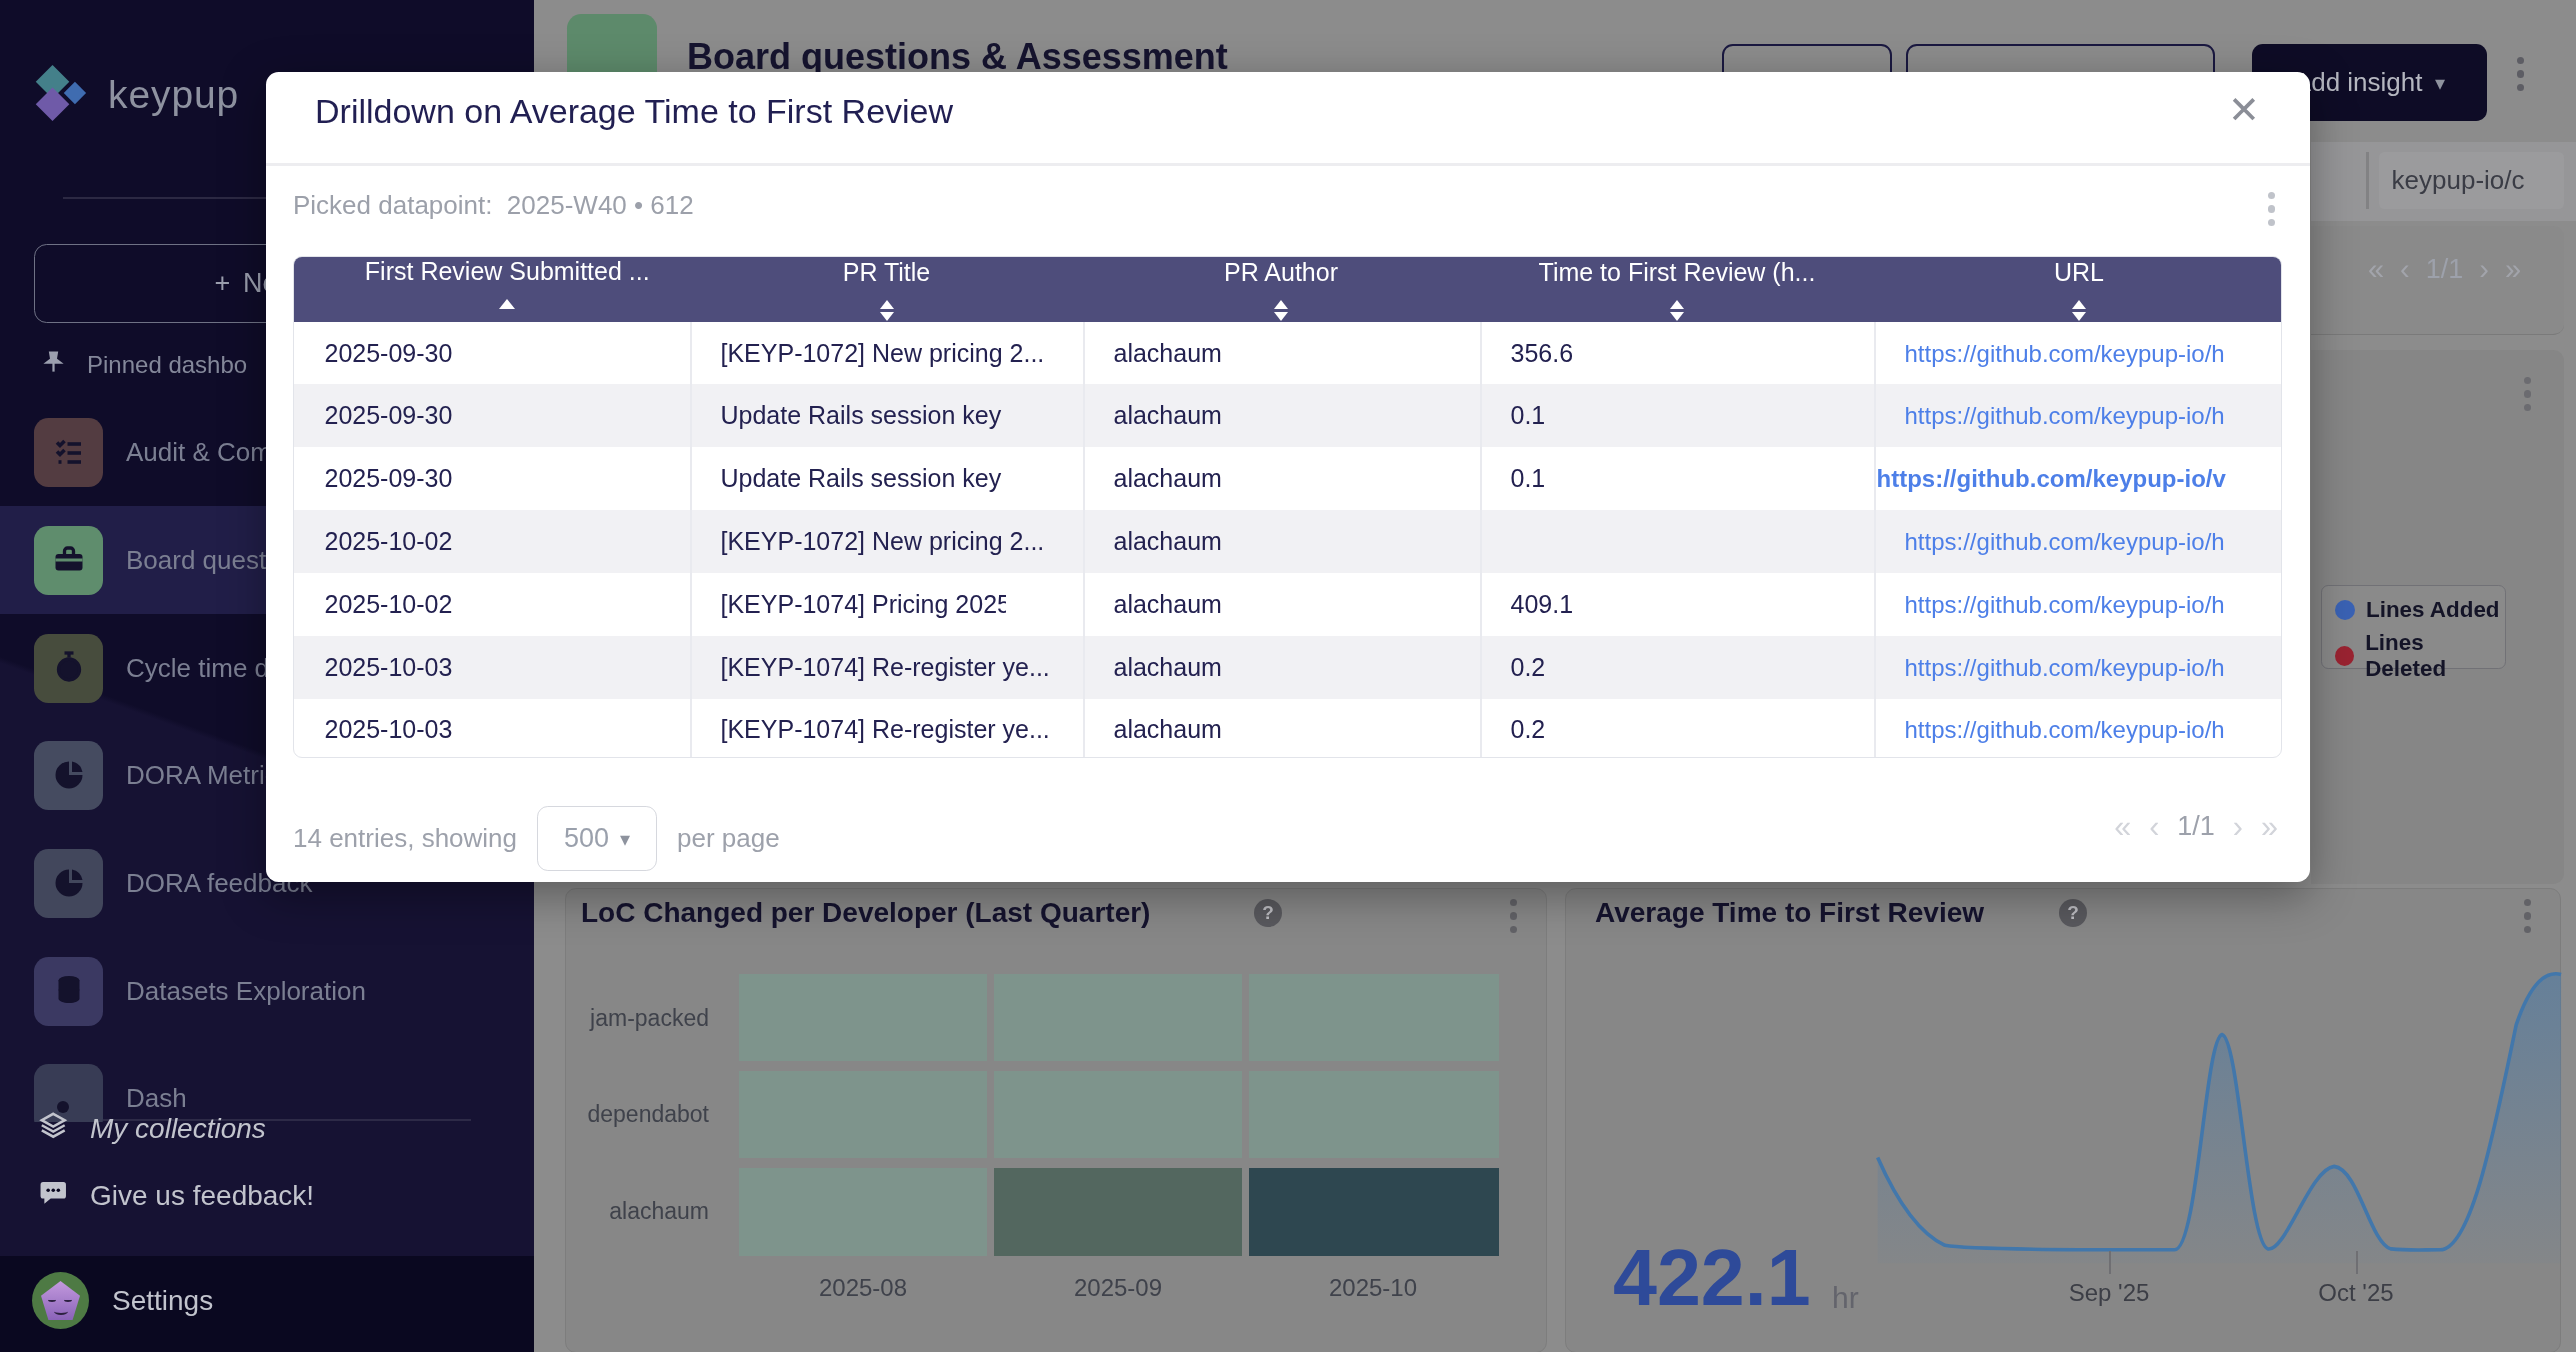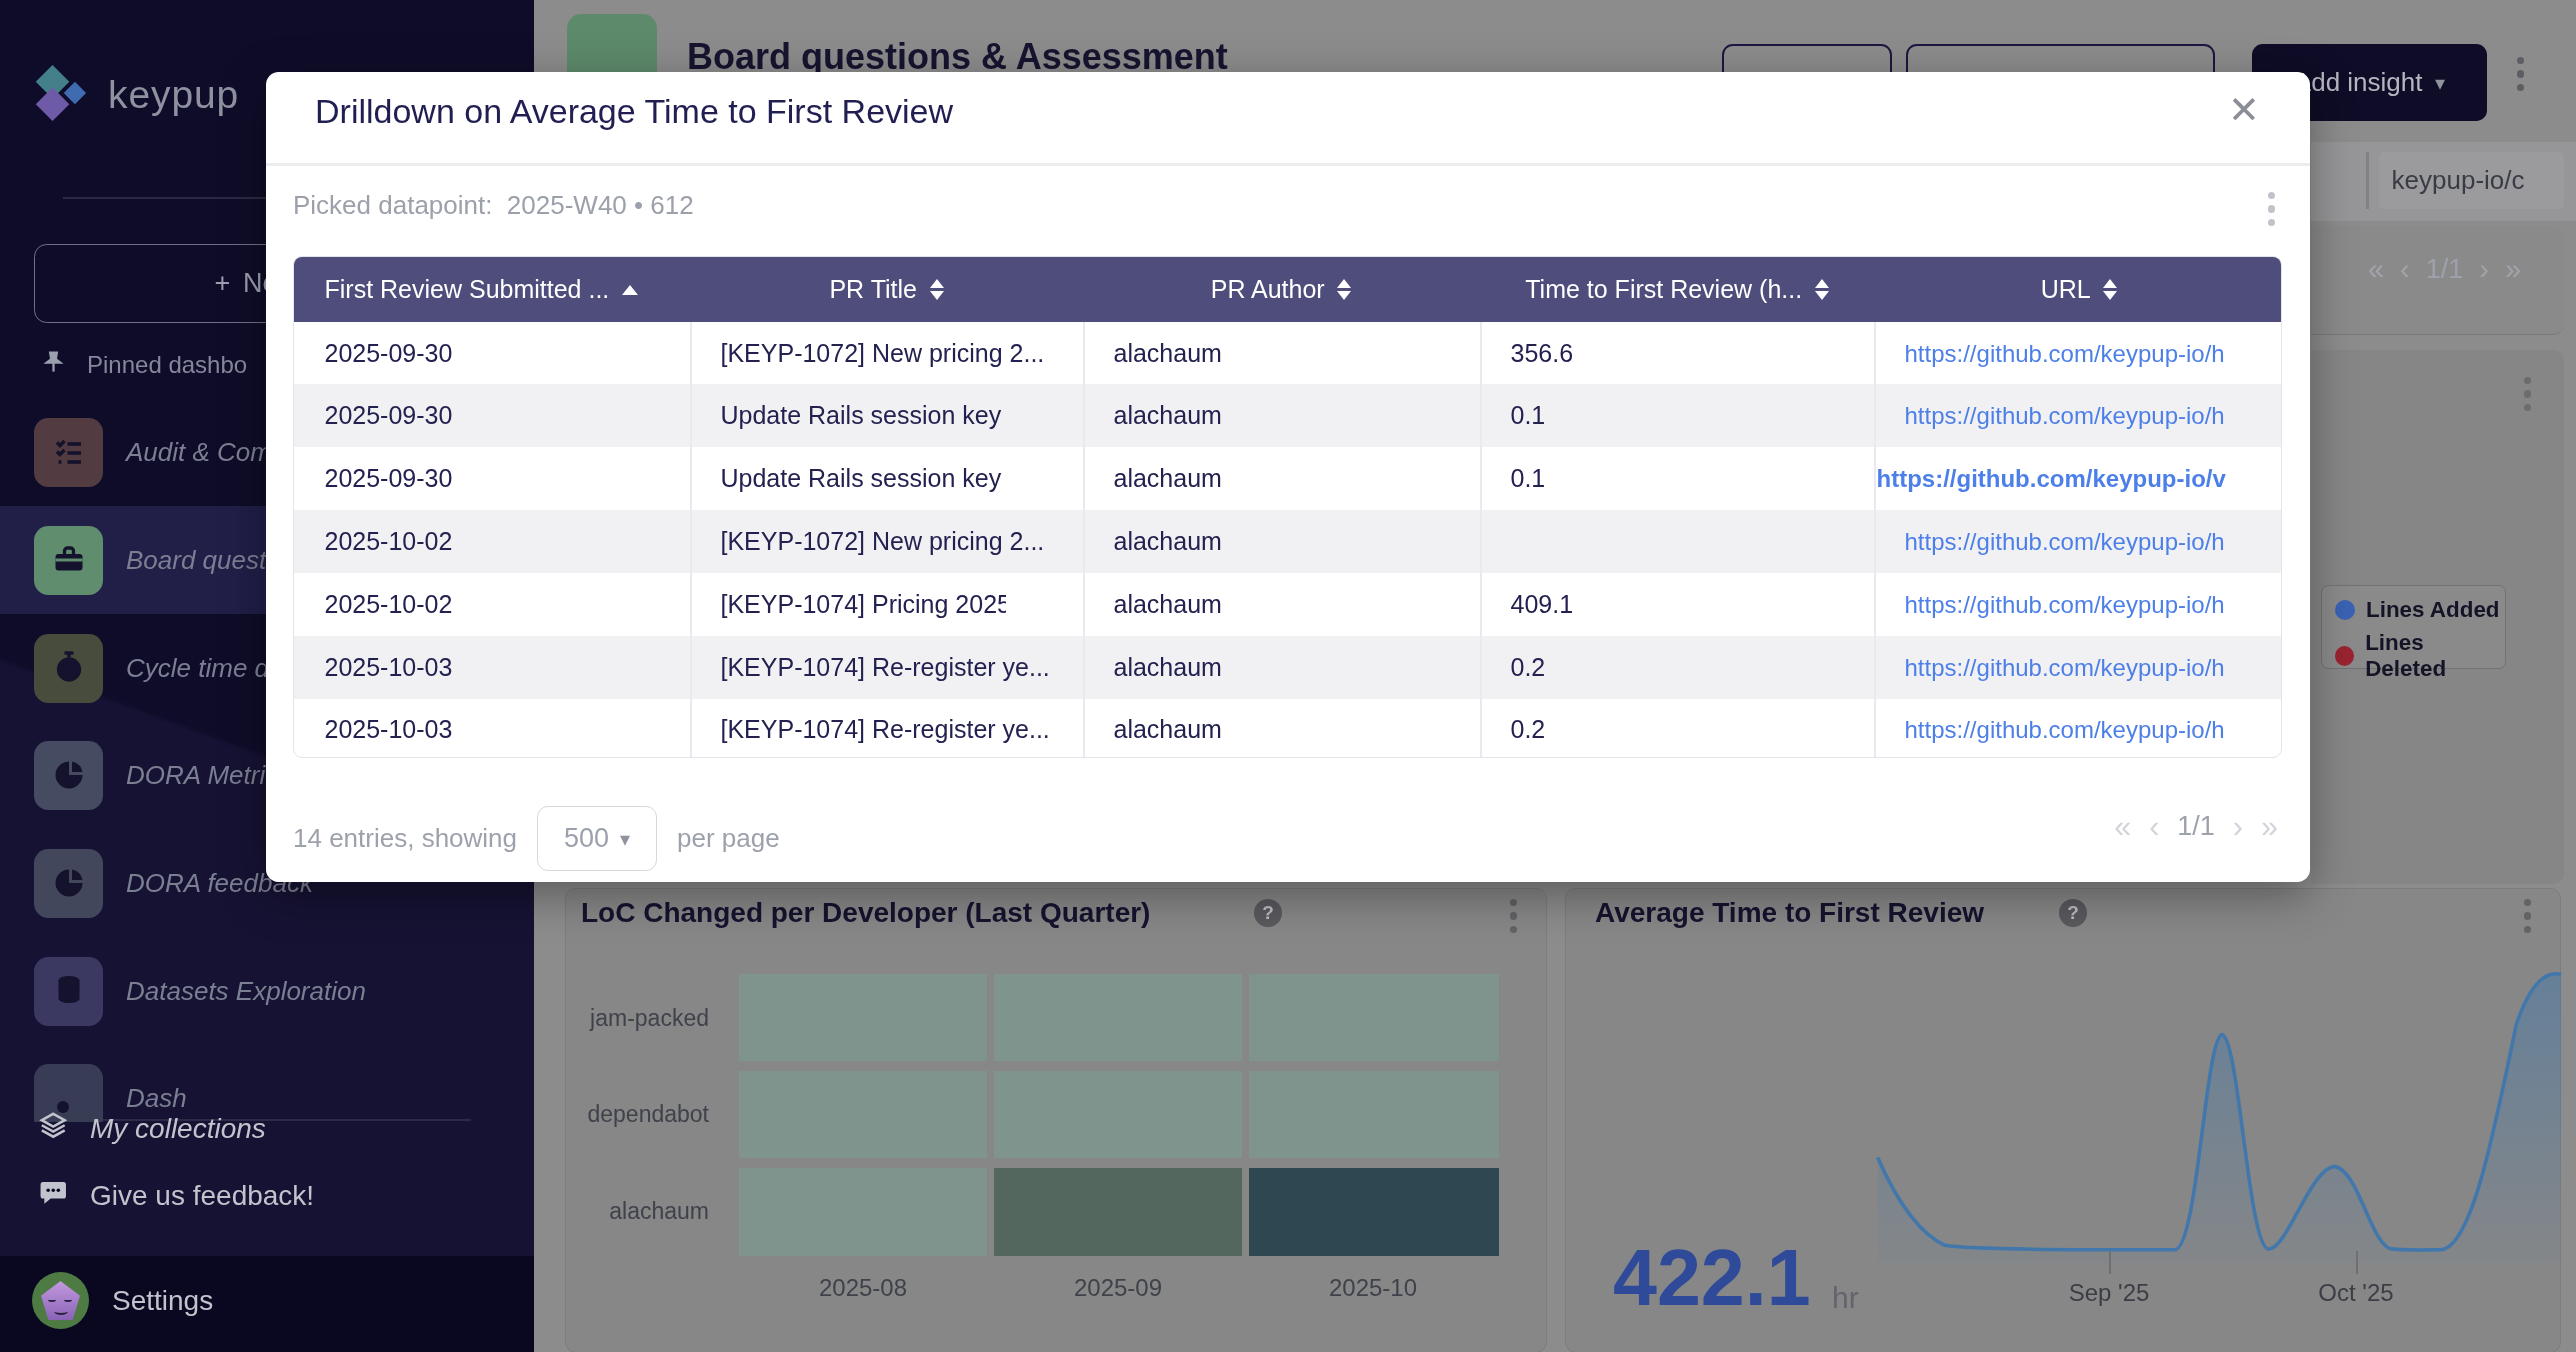--- a/index.html
+++ b/index.html
@@ -17,21 +17,21 @@
                   border:1.8px solid #6f7285; border-radius:12.6px; display:flex; align-items:center;
                   justify-content:center; gap:12.6px; color:#9b9fae; font-size:27px; }
   .pinned-row { position:absolute; left:40px; top:348px; display:flex; align-items:center; gap:20px;
                 color:#84889a; font-size:24px; }
   .menu-clip { position:absolute; left:0; top:395px; width:534px; height:727px; overflow:hidden; }
   .menu-item { position:absolute; left:0; width:534px; height:108px; display:flex; align-items:center; }
   .menu-item.active { background:#211e48; }
   .tile { position:absolute; left:34px; width:69px; height:69px; border-radius:14.4px;
           display:flex; align-items:center; justify-content:center; }
   .tile svg { width:36px; height:36px; }
-  .menu-label { position:absolute; left:126px; color:#7b7f92; font-size:26px; white-space:nowrap;font-style:italic; }
+  .menu-label { position:absolute; left:126px; color:#7b7f92; font-size:26px; white-space:nowrap; }
   .t-audit { background:#533c41; } .t-board { background:#5f8d6d; } .t-cycle { background:#474c3d; }
   .t-dora1 { background:#454b60; } .t-dora2 { background:#42475c; } .t-data { background:#3b3962; }
   .t-part  { background:#383c55; }
   .menu-sect-divider { position:absolute; left:103px; top:1119px; width:368px; height:1.8px; background:rgba(255,255,255,0.10); }
   .side-foot-row { position:absolute; left:38px; display:flex; align-items:center; gap:21.5px;
                    color:#c2c4cd; font-size:28px; }
   #settings-block { position:absolute; left:0; top:1256px; width:534px; height:97px; background:#0a0820; }
   .settings-row { position:absolute; left:32px; top:1272px; display:flex; align-items:center; gap:23px;
                   color:#c2c4cd; font-size:28px; }
   .avatar { width:57px; height:57px; border-radius:50%; background:#4e7a44; position:relative; overflow:hidden; }
@@ -98,21 +98,21 @@
   #modal-title { position:absolute; left:49px; top:20px; font-size:34px; font-weight:normal; color:#211f52; }
   #modal-close { position:absolute; left:1962px; top:16px; font-size:38px; color:#8b8e97; cursor:pointer; }
   #modal-head-divider { position:absolute; left:0; top:91px; width:2044px; height:2.7px; background:#ededf0; }
   #picked-row { position:absolute; left:27px; top:118px; display:flex; gap:14.4px; font-size:26px; color:#9ca0aa; }
   #picked-kebab { position:absolute; left:2002px; top:120px; color:#c0c3ca; }
 
   #dtable { position:absolute; left:27px; top:184px; width:1989px; height:502px;
             border:1.8px solid #e2e4ea; border-radius:9px; overflow:hidden; background:#fff; }
   .thead { position:absolute; left:0; top:0; width:1989px; height:65px; background:#4e4d7b; color:#fff; }
   .th { position:absolute; top:0; height:65px; display:flex; align-items:center; justify-content:center; gap:12.6px;
-        font-size:25px; }
+        font-size:25px;flex-direction:column; }
   .th.first { justify-content:flex-start; padding-left:30.5px; }
   .tri-up { width:0; height:0; border-left:8px solid transparent; border-right:8px solid transparent;
             border-bottom:10.8px solid #ffffff; }
   .sort-both { display:flex; flex-direction:column; gap:3.6px; align-items:center; }
   .sort-both .u { width:0;height:0;border-left:7.2px solid transparent;border-right:7.2px solid transparent;border-bottom:9px solid #fff; }
   .sort-both .d { width:0;height:0;border-left:7.2px solid transparent;border-right:7.2px solid transparent;border-top:9px solid #fff; }
   .trow { position:absolute; left:0; width:1989px; height:63px; }
   .trow.odd { background:#f1f1f4; }
   .td { position:absolute; top:0; height:63px; display:flex; align-items:center; padding-left:30.5px;
         font-size:25px; color:#232150; white-space:nowrap; overflow:hidden; }

